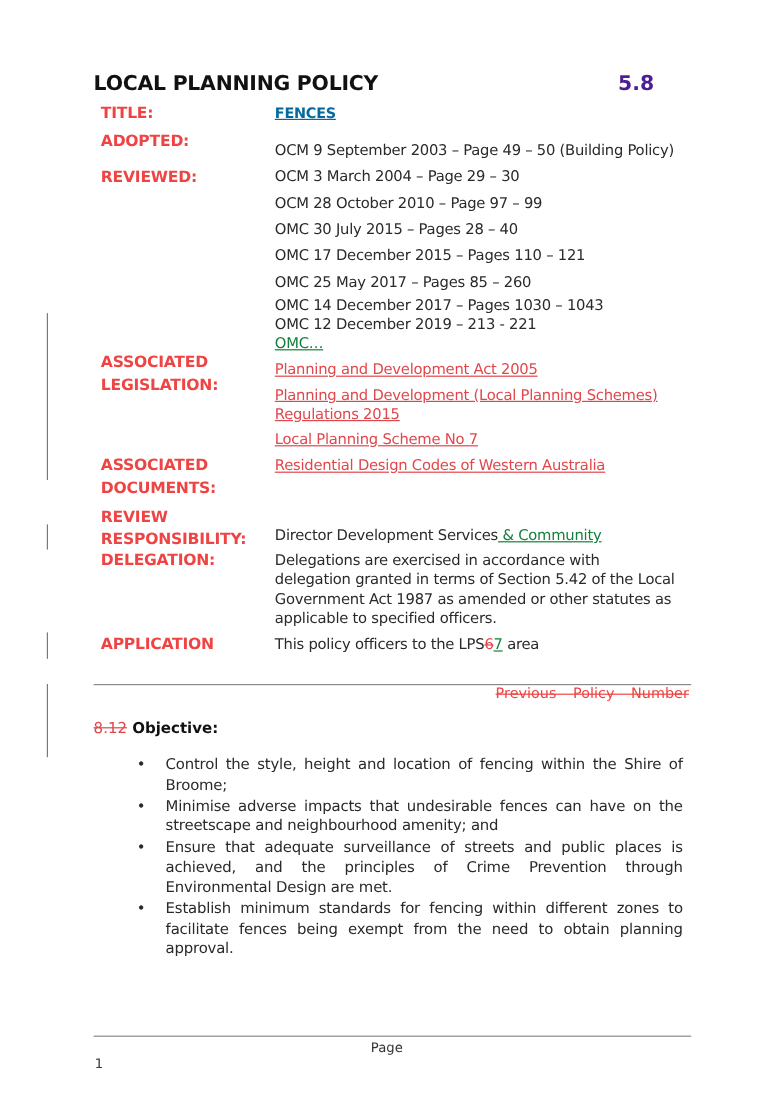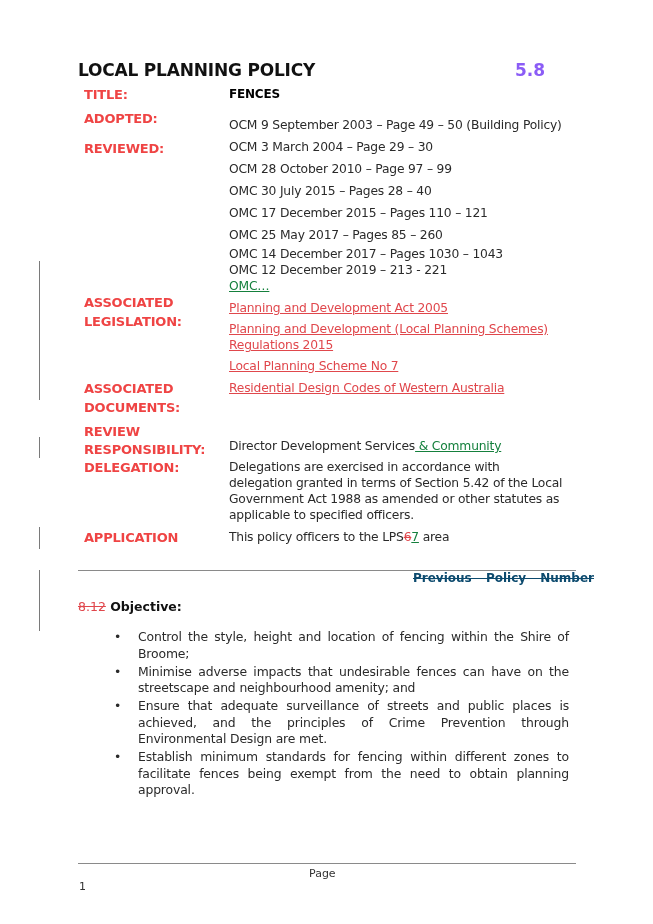--- a/index.html
+++ b/index.html
@@ -16,36 +16,36 @@
       color: #222222;
     }
     .abs { position: absolute; }
     .title-main {
       left: 78px; top: 60px;
       font-size: 17px; font-weight: bold; color: #111;
       letter-spacing: -0.2px;
     }
     .title-num {
       left: 515px; top: 60px;
-      font-size: 17px; font-weight: bold; color: #8b5cf6;
+      font-size: 17px; font-weight: bold; color: #4c1d95;
     }
     .label {
       left: 84px;
       font-size: 13px; font-weight: bold; color: #ef4444;
       line-height: 18px;
       letter-spacing: -0.2px;
     }
     .value {
       left: 229px;
       font-size: 12.3px; color: #2a2a2a;
       line-height: 16px;
       letter-spacing: -0.2px;
     }
     .value-bold {
-      font-weight: bold; font-size: 12px; color: #000000;
+      font-weight: bold; font-size: 12px; color: #0369a1; text-decoration: underline;
     }
     .ins { color: #15803d; text-decoration: underline; }
     .del { color: #e0474c; text-decoration: line-through; }
     .link {
       color: #e0474c; text-decoration: underline;
     }
     .change-bar {
       position: absolute;
       left: 39px;
       width: 1px;
@@ -53,24 +53,23 @@
     }
     .rule {
       position: absolute;
       left: 78px;
       width: 498px;
       height: 1px;
       background: #8a8a8a;
     }
     .prev-policy {
       left: 413px; top: 571px;
-      font-size: 12px; color: #0c4a6e;
+      font-size: 12px; color: #ef4444;
       text-decoration: line-through;
       word-spacing: 10px;
-      font-weight: bold;
     }
     .objective {
       left: 78px; top: 599px;
       font-size: 12.5px; color: #111;
     }
     .objective .obj-label { font-weight: bold; }
     ul.bullets {
       position: absolute;
       left: 114px; top: 629px;
       width: 455px;
@@ -138,21 +137,21 @@
 <div class="abs label" style="top:399px;">DOCUMENTS:</div>
 <div class="abs value link" style="top:380px;">Residential Design Codes of Western Australia</div>
 
 <div class="abs label" style="top:423px;">REVIEW</div>
 <div class="abs label" style="top:441px;">RESPONSIBILITY:</div>
 <div class="abs value" style="top:438px;"><span>Director Development Services</span><span class="ins"> &amp; Community</span></div>
 
 <div class="abs label" style="top:459px;">DELEGATION:</div>
 <div class="abs value" style="top:459px;">Delegations are exercised in accordance with</div>
 <div class="abs value" style="top:475px;">delegation granted in terms of Section 5.42 of the Local</div>
-<div class="abs value" style="top:491px;">Government Act 1988 as amended or other statutes as</div>
+<div class="abs value" style="top:491px;">Government Act 1987 as amended or other statutes as</div>
 <div class="abs value" style="top:507px;">applicable to specified officers.</div>
 
 <div class="abs label" style="top:529px;">APPLICATION</div>
 <div class="abs value" style="top:529px;"><span>This policy officers to the LPS</span><span class="del">6</span><span class="ins">7</span><span> area</span></div>
 
 <div class="rule" style="top:570px;"></div>
 
 <div class="abs prev-policy">Previous Policy Number</div>
 
 <div class="abs objective"><span class="del">8.12</span><span class="obj-label"> Objective:</span></div>

